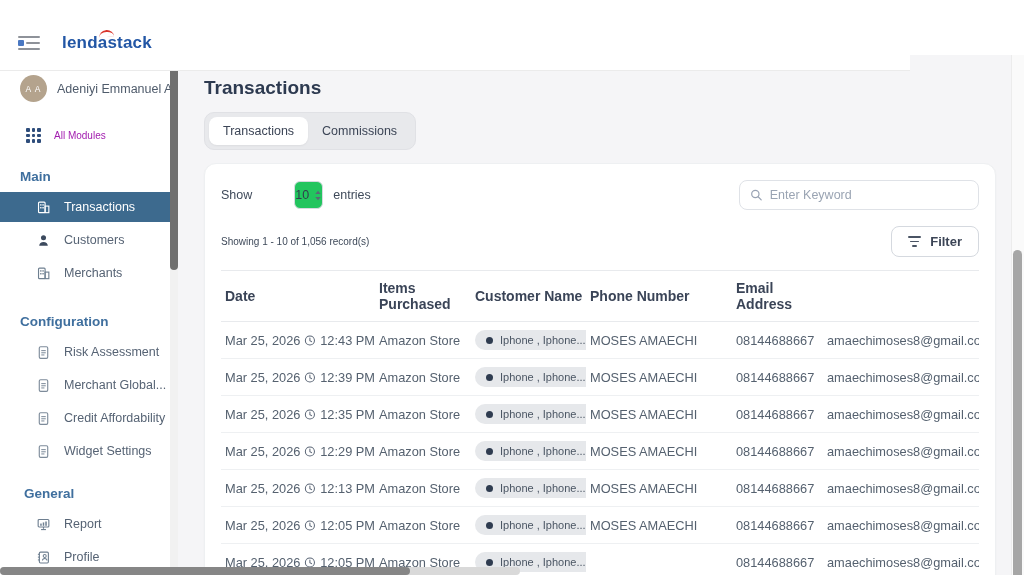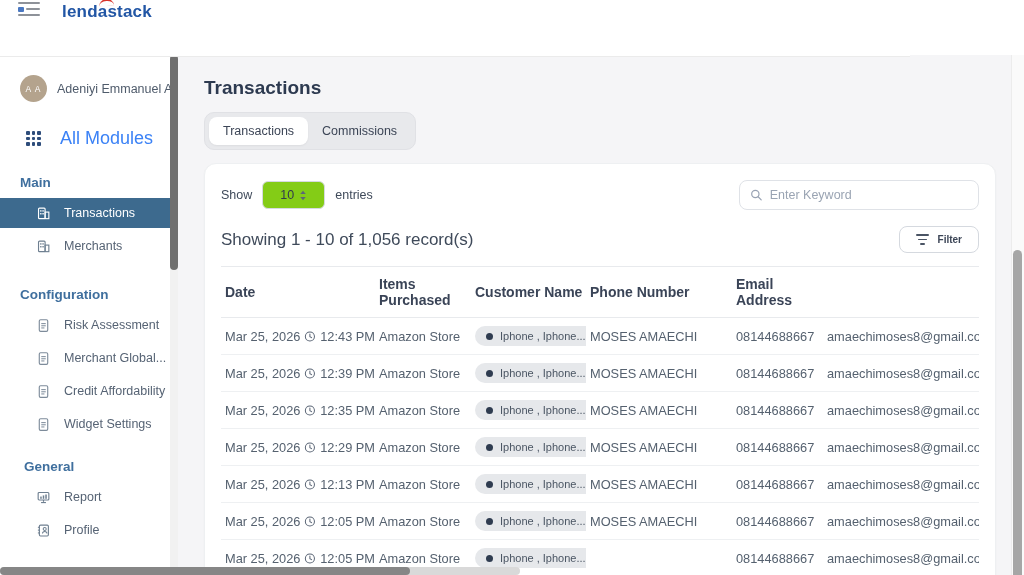--- a/index.html
+++ b/index.html
@@ -1,42 +1,42 @@
 <!DOCTYPE html>
 <html><head>
 <meta charset="utf-8">
 <style>
   * { margin:0; padding:0; box-sizing:border-box; }
   html,body { width:1024px; height:575px; overflow:hidden; background:#fff;
     font-family:"Liberation Sans", sans-serif; }
   body { position:relative; }
 
   
-  .topbar { position:absolute; top:2px; left:0; width:910px; height:55px; background:#fff;
-    border-bottom:1px solid #ebebeb; display:flex; padding-left:18px; z-index:5; }
+  .topbar { position:absolute; top:16px; left:0; width:910px; height:55px; background:#fff;
+    border-bottom:1px solid #ebebeb; display:flex; align-items:center; padding-left:18px; z-index:5; }
   .toggle-icon { width:22px; height:15px; position:relative; cursor:pointer; }
   .toggle-icon i { position:absolute; left:0; right:0; height:2.4px; background:#8e9299; border-radius:2px; }
   .toggle-icon i:nth-child(1){ top:0; }
   .toggle-icon i:nth-child(2){ top:6px; left:8px; }
   .toggle-icon i:nth-child(3){ top:12px; }
   .toggle-icon b { position:absolute; top:4.5px; left:0; width:5.5px; height:5.5px; background:#4a78c2; border-radius:1px; }
   .logo { margin-left:22px; position:relative; color:#2256a5; font-weight:700; font-size:17px; letter-spacing:.2px; }
   .logo-swoosh { position:absolute; top:-3px; left:41%; width:15px; height:7px;
     border-top:2.6px solid #d9342b; border-radius:50% 50% 0 0 / 100% 100% 0 0; transform:rotate(-4deg); }
 
   
   .sidebar { position:absolute; top:55px; left:0; width:170px; height:520px; background:#fff; overflow:hidden; }
   .user-row { margin-top:20px; padding:0 0 0 20px; display:flex; align-items:center; gap:10px; }
   .avatar { width:27px; height:27px; border-radius:50%; background:#b4a38d; color:#fff; font-size:8.5px;
     letter-spacing:1px; display:flex; align-items:center; justify-content:center; flex:0 0 auto; }
   .user-name { font-size:12.5px; color:#4f5b6b; white-space:nowrap; overflow:hidden; }
   .modules-row { margin-top:26px; padding-left:26px; display:flex; align-items:center; gap:13px; cursor:pointer; }
   .grid-icon { width:15px; height:15px; display:grid; grid-template-columns:repeat(3,1fr); gap:1.6px; }
   .grid-icon span { background:#2e4d7b; border-radius:1px; }
-  .modules-label { font-size:18px; color:#3b82f6;margin-left:6px; }
+  .modules-label { font-size:10px; color:#a21caf; }
   .section-title { margin-top:26px; padding-left:20px; color:#3f6f9e; font-weight:700; font-size:13.5px; }
   .section-title.tight { margin-top:20px;padding-left:24px; }
   .nav-item { height:30px; margin-top:3px; display:flex; align-items:center; gap:13px; padding-left:36px;
     font-size:12.5px; color:#566374; cursor:pointer; }
   .nav-item svg { flex:0 0 auto; }
   .nav-item.active { background:#3d6a8e; color:#fff; }
   .first-after-title { margin-top:8px; }
 
   
   .side-scroll-track { position:absolute; top:55px; left:170px; width:8px; height:520px; background:#f1f1f1; }
@@ -47,31 +47,31 @@
     padding:22px 28px 0 26px; overflow:hidden; }
   .page-title { font-size:19px; font-weight:600; color:#2d3a50; }
   .tabs { margin-top:13px; display:inline-flex; background:#e8e9ec; border:1px solid #e0e1e5; border-radius:10px; padding:4px; }
   .tab { padding:7px 14px; font-size:12.5px; color:#3c4556; border-radius:8px; cursor:pointer; white-space:nowrap; }
   .tab.active { background:#fff; box-shadow:0 1px 2px rgba(0,0,0,.05); }
 
   .card { margin-top:13px; background:#fff; border:1px solid #eef0f2; border-radius:12px;
     box-shadow:0 1px 2px rgba(0,0,0,.04); padding:16px 16px 0 16px; height:700px; }
   .controls-row { display:flex; align-items:center; justify-content:space-between; height:30px;gap:28px; }
   .controls-left { display:flex; align-items:center; gap:10px; font-size:12.5px; color:#3f4a5a; }
-  .page-size { width:63px; height:28px; border:1px solid #d6dae0; border-radius:6px; display:flex;
-    align-items:center; justify-content:center; gap:5px; font-size:12.5px; color:#323c4d; cursor:pointer; background:#84cc16; }
+  .page-size { width:29px; height:28px; border:1px solid #d6dae0; border-radius:6px; display:flex;
+    align-items:center; justify-content:center; gap:5px; font-size:12.5px; color:#323c4d; cursor:pointer; background:#22c55e;margin-left:32px; }
   .search-box { width:240px; height:30px; border:1px solid #dfe2e7; border-radius:8px; background:#fff;
     display:flex; align-items:center; padding:0 10px; gap:7px; }
   .search-box input { border:none; outline:none; width:100%; font-size:12.5px; color:#3f4a5a;
     font-family:"Liberation Sans", sans-serif; background:transparent; }
   .search-box input::placeholder { color:#9aa4b3; }
   .summary-row { margin-top:16px; display:flex; align-items:center; justify-content:space-between; }
-  .summary-text { font-size:17px; color:#3f4a5a; }
+  .summary-text { font-size:10px; color:#3f4a5a; }
   .filter-btn { border:1px solid #d5d9df; background:#fff; border-radius:8px; padding:7px 16px;
-    display:flex; align-items:center; gap:9px; font-size:10px; font-weight:600; color:#3c4556; cursor:pointer; }
+    display:flex; align-items:center; gap:9px; font-size:13px; font-weight:600; color:#3c4556; cursor:pointer; }
   .filter-icon { display:inline-flex; flex-direction:column; align-items:center; gap:2.6px; }
   .filter-icon i { display:block; height:1.8px; background:#4a5464; border-radius:2px; }
   .filter-icon i:nth-child(1){ width:13px; } .filter-icon i:nth-child(2){ width:9px; } .filter-icon i:nth-child(3){ width:5px; }
 
   .table { margin-top:13px; }
   .thead, .tr { display:grid; grid-template-columns:154px 96px 115px 146px 91px 1fr; align-items:center; }
   .thead { border-top:1px solid #e8eaed; border-bottom:1px solid #e8eaed; padding:9px 0; }
   .th { font-size:14px; font-weight:700; color:#3a4457; padding-left:4px; }
   .tr { border-bottom:1px solid #eef0f2; padding:8px 0; min-height:33px; }
   .td { font-size:12.8px; color:#55616f; padding-left:4px; overflow:hidden; white-space:nowrap; }
@@ -134,20 +134,27 @@
       <rect x="2.7" y="2.2" width="7" height="11.3" rx="1" fill="none" stroke="#ffffff" stroke-width="1.2"></rect>
       <rect x="9.7" y="6.5" width="4" height="7" fill="none" stroke="#ffffff" stroke-width="1.2"></rect>
       <rect x="4.4" y="4.5" width="1.5" height="1.5" fill="#ffffff"></rect>
         <rect x="6.8" y="4.5" width="1.5" height="1.5" fill="#ffffff"></rect>
       <rect x="4.4" y="7.5" width="1.5" height="1.5" fill="#ffffff"></rect>
         <rect x="6.8" y="7.5" width="1.5" height="1.5" fill="#ffffff"></rect>
     </svg>
     <span>Transactions</span>
   </div>
 
+  <div class="nav-item">
+    <svg width="15" height="15" viewBox="0 0 16 16">
+      <circle cx="8" cy="5" r="2.7" fill="#3c4a5e"></circle>
+      <path d="M3.4 13.6c0-2.6 2.1-4.1 4.6-4.1s4.6 1.5 4.6 4.1z" fill="#3c4a5e"></path>
+    </svg>
+    <span>Customers</span>
+  </div>
 
   <div class="nav-item">
     <svg width="15" height="15" viewBox="0 0 16 16">
       <rect x="2.7" y="2.2" width="7" height="11.3" rx="1" fill="none" stroke="#6e7f90" stroke-width="1.2"></rect>
       <rect x="9.7" y="6.5" width="4" height="7" fill="none" stroke="#6e7f90" stroke-width="1.2"></rect>
       <rect x="4.4" y="4.5" width="1.5" height="1.5" fill="#6e7f90"></rect>
         <rect x="6.8" y="4.5" width="1.5" height="1.5" fill="#6e7f90"></rect>
       <rect x="4.4" y="7.5" width="1.5" height="1.5" fill="#6e7f90"></rect>
         <rect x="6.8" y="7.5" width="1.5" height="1.5" fill="#6e7f90"></rect>
     </svg>

